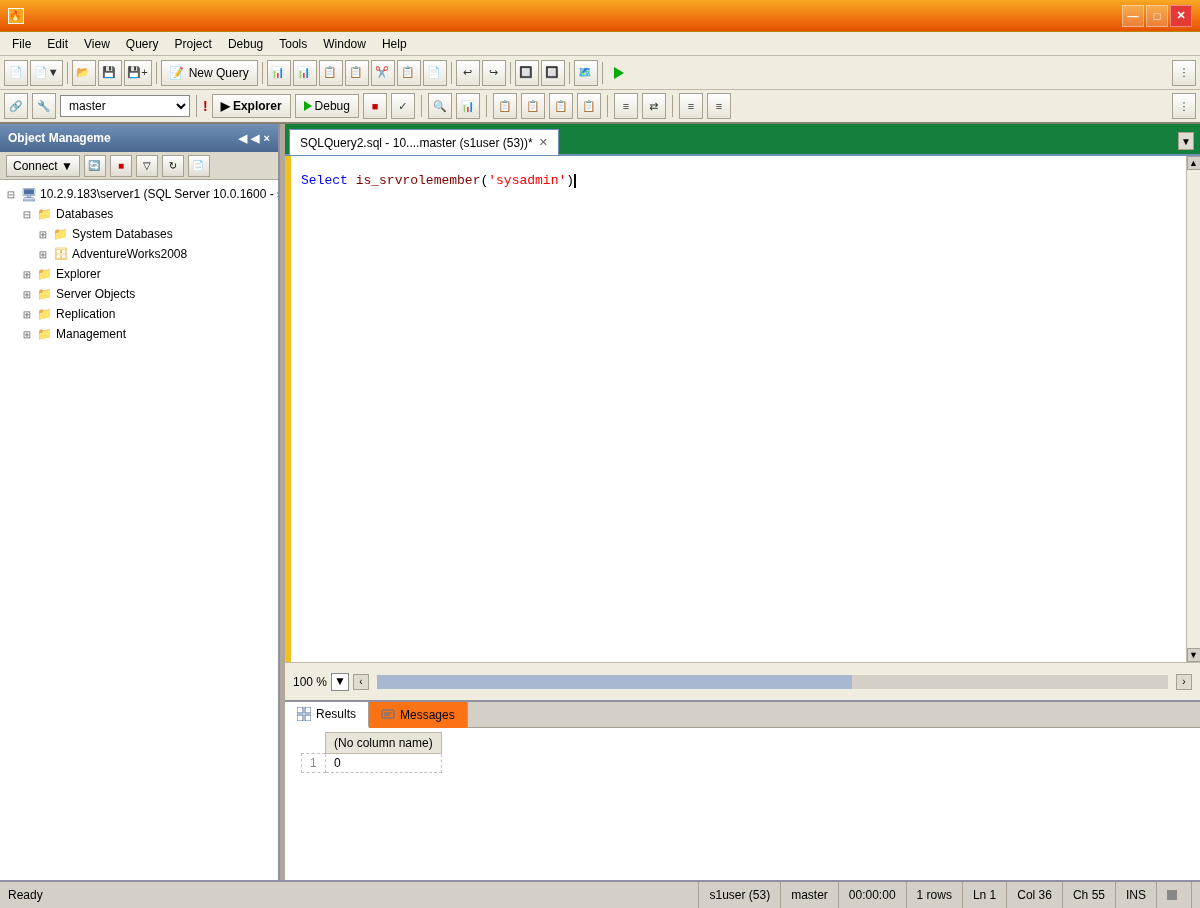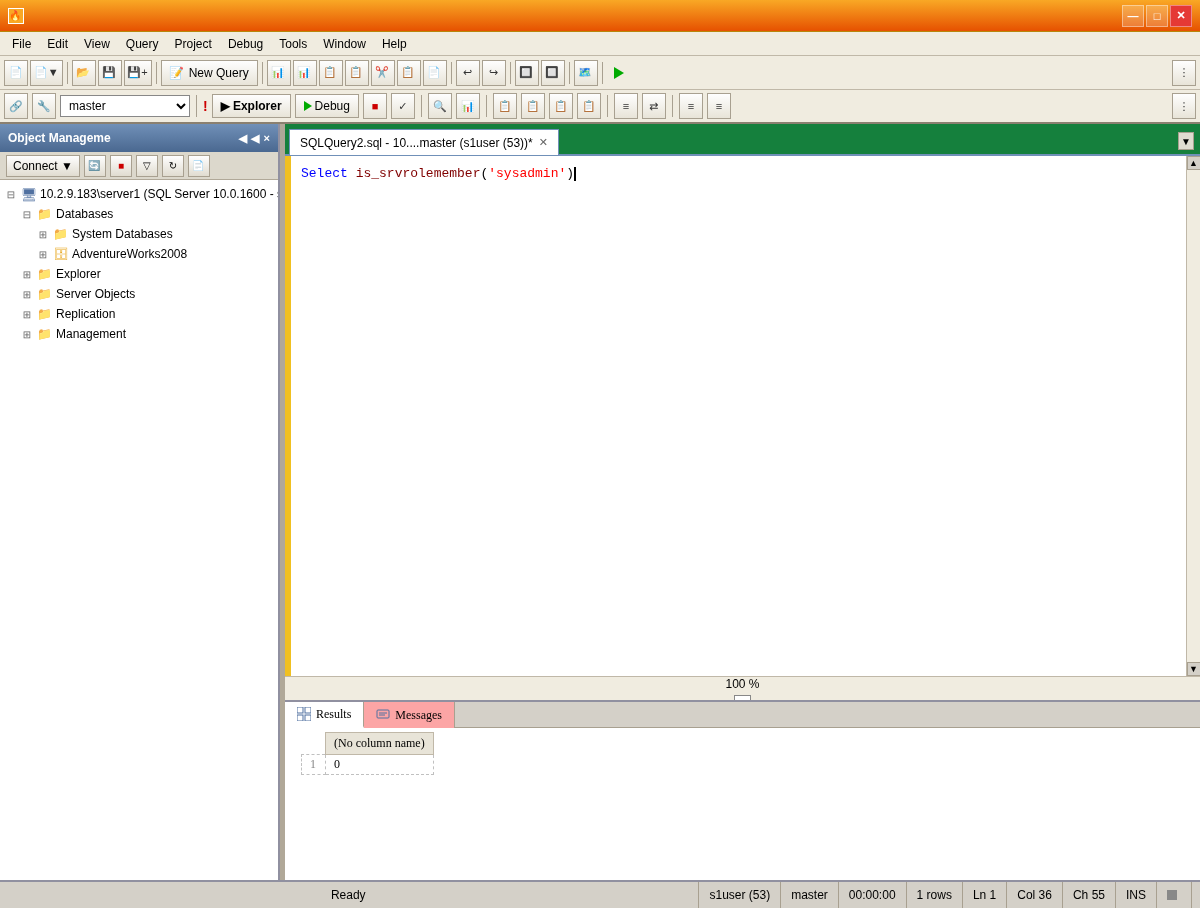--- a/index.html
+++ b/index.html
@@ -313,20 +313,21 @@
       padding: 8px 10px;
       font-family: 'Consolas', 'Courier New', monospace;
       font-size: 13px;
       line-height: 1.5;
       overflow: auto;
       background: white;
       position: relative;
     }
     .sql-code {
       color: #000;
+      margin-top: 7px;
     }
     .sql-keyword { color: #0000ff; }
     .sql-function { color: #800000; }
     .sql-string { color: #ff0000; }
     .sql-cursor {
       display: inline-block;
       width: 2px;
       height: 14px;
       background: #000;
       vertical-align: text-bottom;
@@ -346,29 +347,28 @@
       border: 1px solid #a8a090;
       display: flex;
       align-items: center;
       justify-content: center;
       font-size: 9px;
       cursor: pointer;
     }
 
     
     .zoom-bar {
-      height: 24px;
+      height: 38px;
       background: #f0ece0;
       border-top: 1px solid #c0b8a8;
       display: flex;
       align-items: center;
       padding: 0 8px;
       font-size: 12px;
       gap: 4px;
-      flex-direction: column;
     }
     .zoom-dropdown {
       height: 18px;
       font-size: 12px;
       border: 1px solid #888;
       background: white;
       padding: 0 2px;
     }
     .zoom-nav-btn {
       width: 16px;
@@ -394,36 +394,35 @@
       background: #a8b8d0;
     }
 
     
     .results-pane {
       height: 180px;
       background: white;
       border-top: 2px solid #9090a0;
       display: flex;
       flex-direction: column;
-      font-family: Liberation Serif, serif;
     }
     .results-tabs {
       display: flex;
       background: #d4d0c8;
       border-bottom: 1px solid #a8a090;
       height: 26px;
     }
     .results-tab {
       padding: 4px 12px;
       font-size: 12px;
       cursor: pointer;
       display: flex;
       align-items: center;
       gap: 5px;
-      background: #fca5a5;
+      background: #f97316;
       border-right: 1px solid #a8a090;
       height: 26px;
     }
     .results-tab.active {
       background: white;
       border-bottom: 2px solid white;
       margin-bottom: -1px;
       font-weight: normal;
     }
     .results-tab-icon {
@@ -477,21 +476,21 @@
       gap: 0;
     }
     .status-segment {
       padding: 0 10px;
       border-right: 1px solid #a8a090;
       height: 100%;
       display: flex;
       align-items: center;
     }
     .status-segment:first-child { padding-left: 0; }
-    .status-segment.flex-grow { flex: 1; justify-content: center; }
+    .status-segment.flex-grow { flex: 1; }
     .status-indicator {
       width: 10px;
       height: 10px;
       background: #888;
       margin-right: 4px;
     }
 
     
     .indent1 { padding-left: 20px; }
     .indent2 { padding-left: 36px; }

